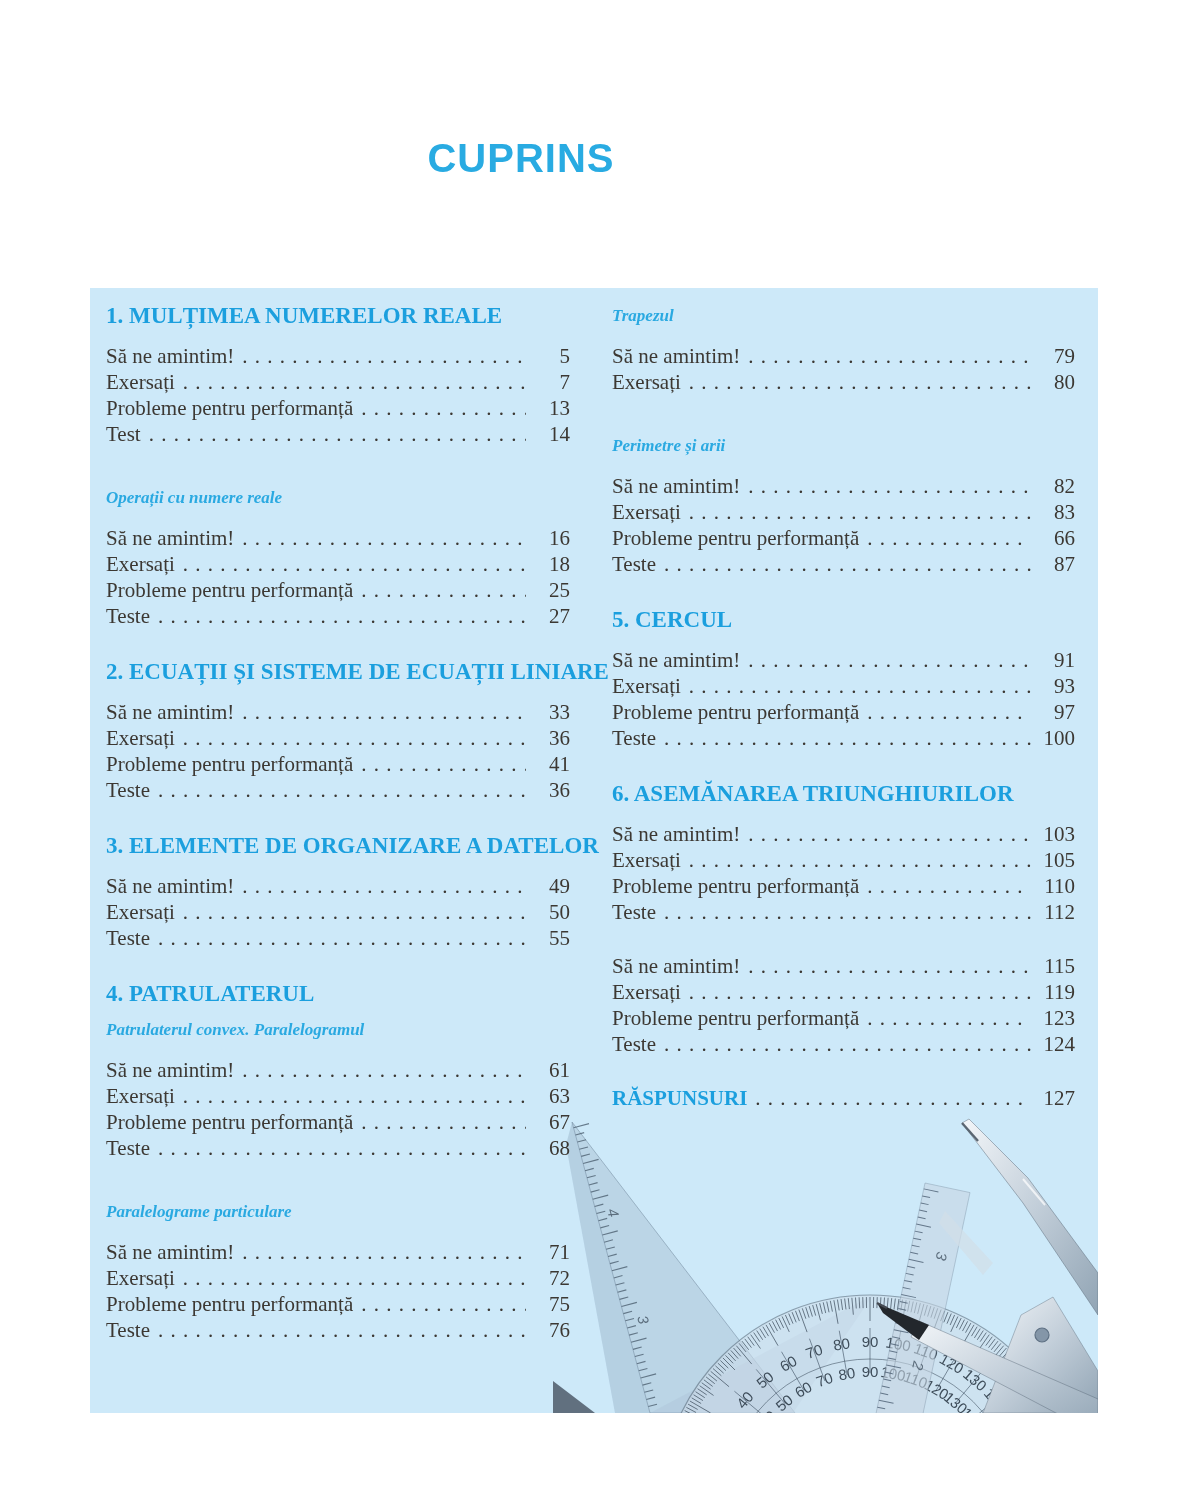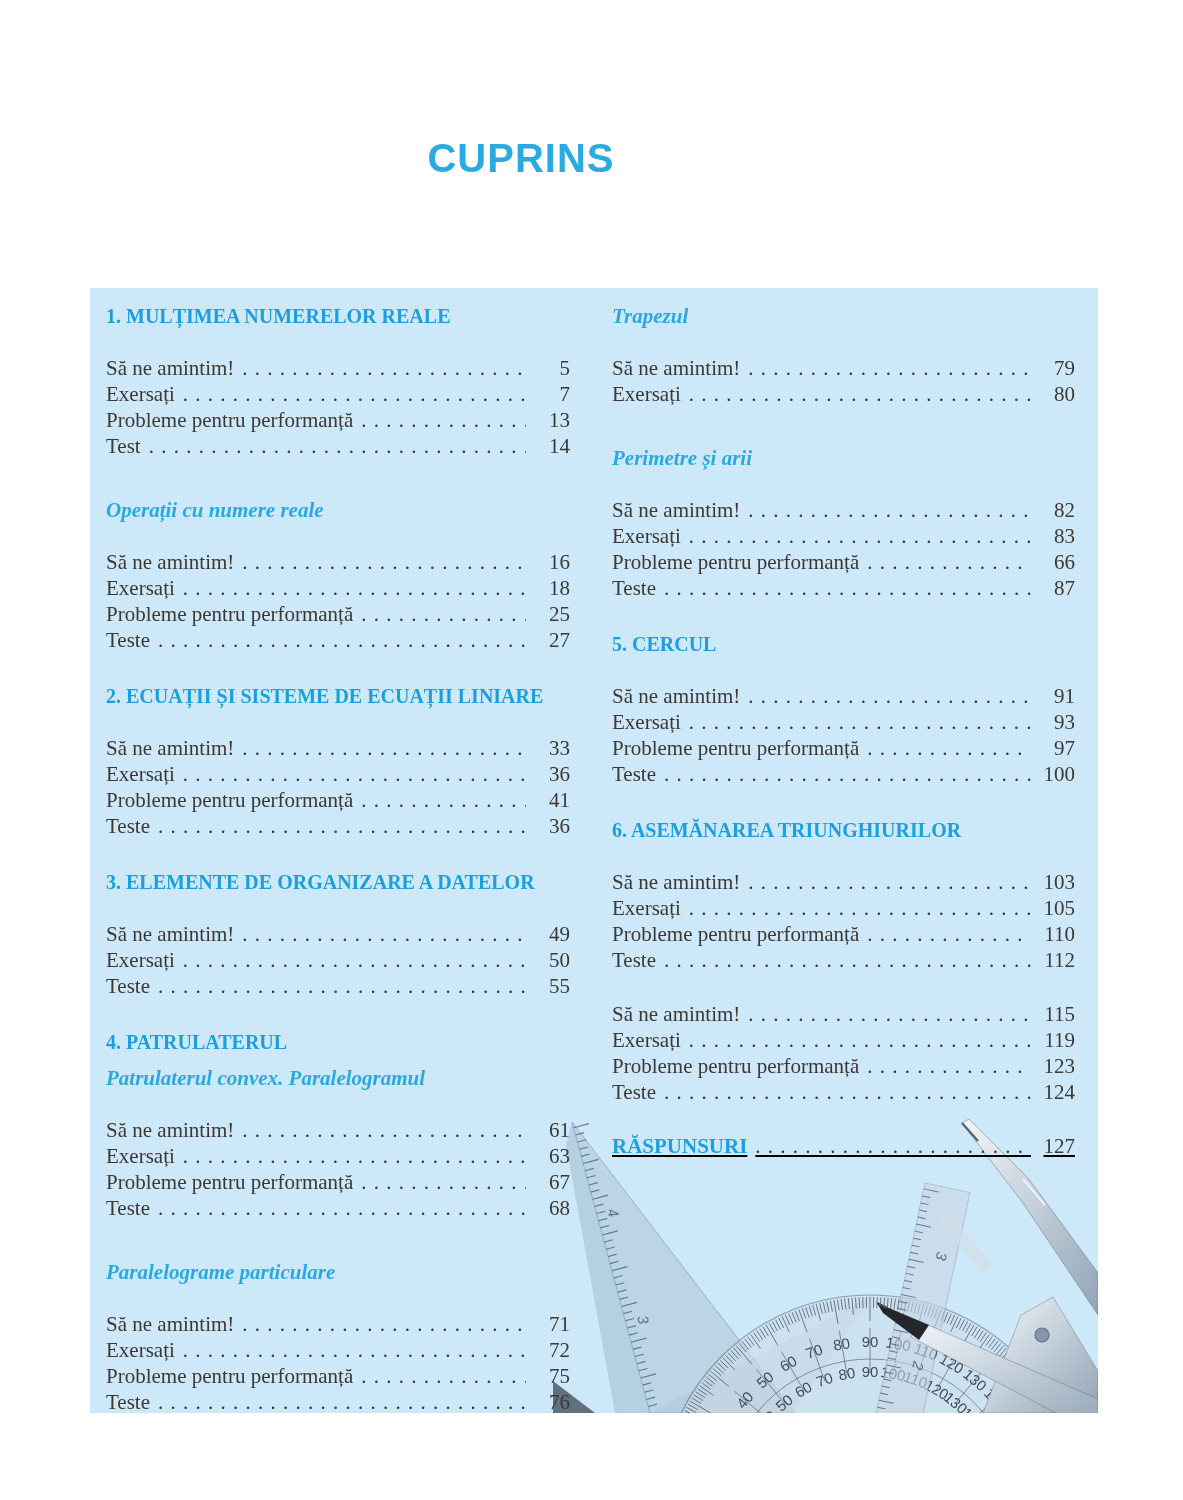--- a/index.html
+++ b/index.html
@@ -16,29 +16,29 @@
     position:absolute;left:90px;top:288px;width:1008px;height:1125px;
     background:#cde9f9;
   }
   .toc-col{position:absolute;top:0;}
   .col-left{left:16px;width:464px;}
   .col-right{left:522px;width:463px;}
   .toc-section{margin-top:28px;}
   .toc-col > .toc-section:first-child{margin-top:13px;}
   .toc-section.subhead-sec{margin-top:36px;}
   .toc-section.tight{margin-top:6px;}
-  .toc-section.answers-sec{text-decoration:underline;}
+  .toc-section.answers-sec{}
   .toc-heading{
-    font-size:20px;font-weight:700;color:#1b9fde;line-height:30px;white-space:nowrap;
+    font-size:23px;font-weight:700;color:#1b9fde;line-height:30px;white-space:nowrap;
   }
   .toc-heading.wrap2{white-space:normal;}
   .toc-subhead{
-    font-size:21px;font-weight:700;font-style:italic;color:#2aa9e1;line-height:30px;white-space:nowrap;
+    font-size:17px;font-weight:700;font-style:italic;color:#2aa9e1;line-height:30px;white-space:nowrap;
   }
-  .toc-rows{margin-top:24px;}
+  .toc-rows{margin-top:12px;}
   .toc-row{
     display:flex;align-items:baseline;line-height:26px;font-size:21px;color:#3c3833;
   }
   .toc-label{white-space:nowrap;flex:0 0 auto;}
   .toc-dots{
     flex:1 1 auto;overflow:hidden;white-space:nowrap;margin:0 6px 0 8px;
     letter-spacing:1px;color:#3c3833;
   }
   .toc-page{flex:0 0 auto;min-width:38px;text-align:right;}
   .answers-row .toc-label,.answers-row .toc-page{ }

